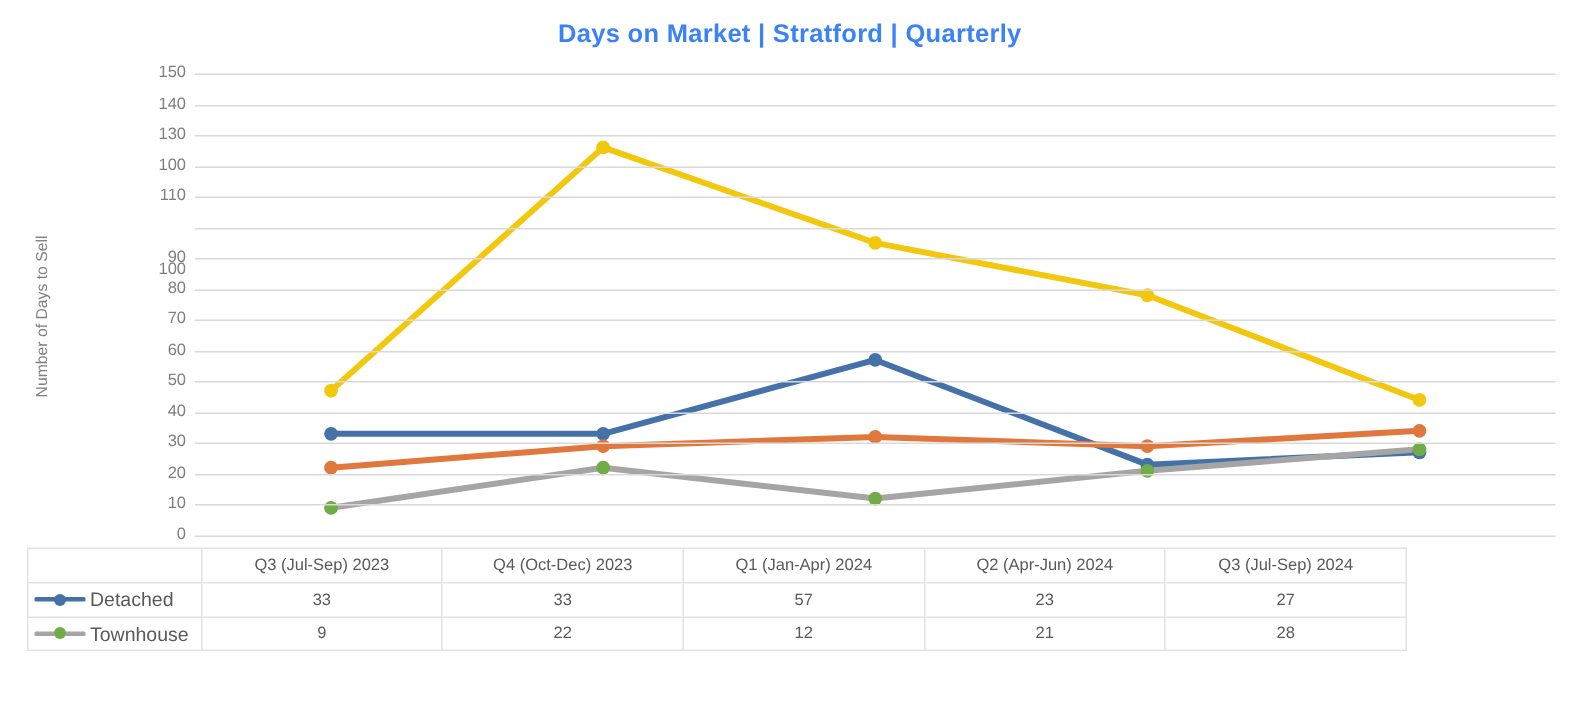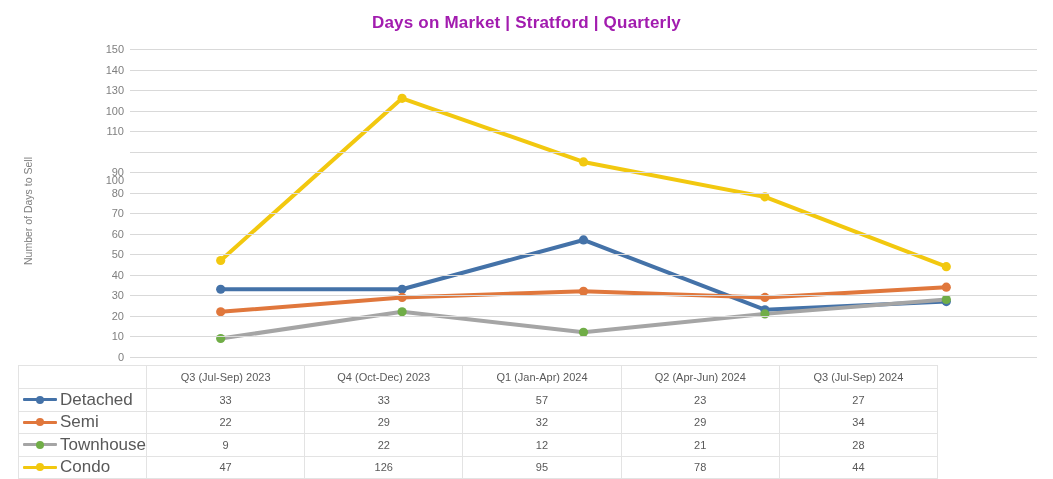--- a/index.html
+++ b/index.html
@@ -7,21 +7,21 @@
     width:1053px;height:479px;
     font-family:"Liberation Sans", sans-serif;
     color:#595959;
     position:relative;
     overflow:hidden;
   }
   
   #chart-title{
     position:absolute;left:0;top:13px;width:1053px;
     text-align:center;
-    font-size:17px;font-weight:bold;color:#a21caf;
+    font-size:17px;font-weight:bold;color:#3b82f6;
     letter-spacing:.2px;
   }
   
   #y-axis-title{
     position:absolute;
     left:-52px;top:205px;
     width:160px;
     transform:rotate(-90deg);
     transform-origin:center center;
     text-align:center;
@@ -89,21 +89,21 @@
     width:34px;height:3.2px;border-radius:1px;
     display:block;
   }
   .legend-swatch b{
     position:absolute;left:13px;top:0.5px;
     width:8px;height:8px;border-radius:50%;
     display:block;
   }
   .legend-label{
     vertical-align:middle;
-    font-size:17px;
+    font-size:13px;
     color:#595959;
   }
   .val-cell{width:181px;}
 </style>
 </head>
 <body>
 
 <div id="chart-title">Days on Market | Stratford | Quarterly</div>
 
 <div id="y-axis-title">Number of Days to Sell</div>
@@ -186,37 +186,21 @@
   <tbody>
       <tr>
         <td class="legend-cell"><span class="legend-swatch"><i style="background: rgb(68, 114, 168);"></i><b style="background: rgb(68, 114, 168);"></b></span><span class="legend-label">Detached</span></td>
         <td class="val-cell">33</td>
         <td class="val-cell">33</td>
         <td class="val-cell">57</td>
         <td class="val-cell">23</td>
         <td class="val-cell">27</td>
       </tr>
       <tr>
-        <td class="legend-cell"><span class="legend-swatch"><i style="background: rgb(224, 119, 60);"></i><b style="background: rgb(224, 119, 60);"></b></span><span class="legend-label">Semi</span></td>
-        <td class="val-cell">22</td>
-        <td class="val-cell">29</td>
-        <td class="val-cell">32</td>
-        <td class="val-cell">29</td>
-        <td class="val-cell">34</td>
-      </tr>
-      <tr>
         <td class="legend-cell"><span class="legend-swatch"><i style="background: rgb(165, 165, 165);"></i><b style="background: rgb(112, 173, 71);"></b></span><span class="legend-label">Townhouse</span></td>
         <td class="val-cell">9</td>
         <td class="val-cell">22</td>
         <td class="val-cell">12</td>
         <td class="val-cell">21</td>
         <td class="val-cell">28</td>
       </tr>
-      <tr>
-        <td class="legend-cell"><span class="legend-swatch"><i style="background: rgb(242, 200, 15);"></i><b style="background: rgb(242, 200, 15);"></b></span><span class="legend-label">Condo</span></td>
-        <td class="val-cell">47</td>
-        <td class="val-cell">126</td>
-        <td class="val-cell">95</td>
-        <td class="val-cell">78</td>
-        <td class="val-cell">44</td>
-      </tr>
     </tbody>
 </table>
 
 </body></html>

